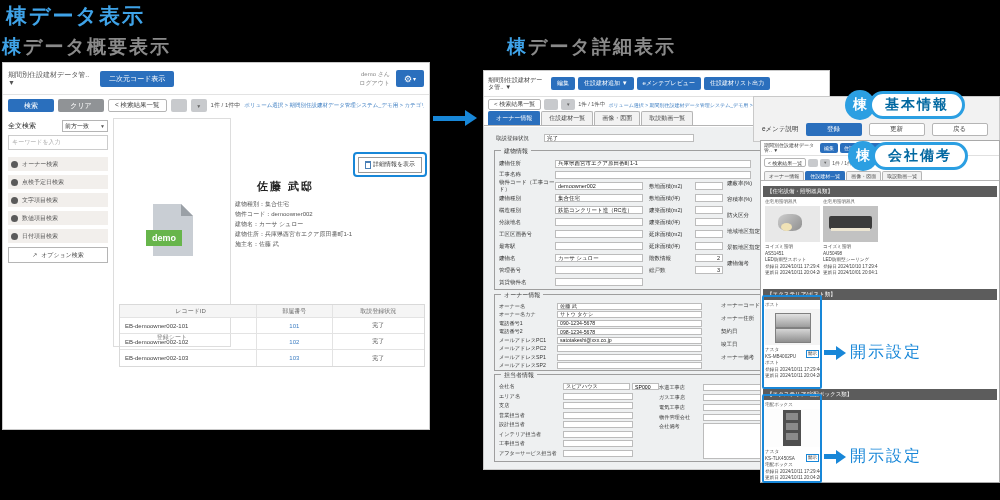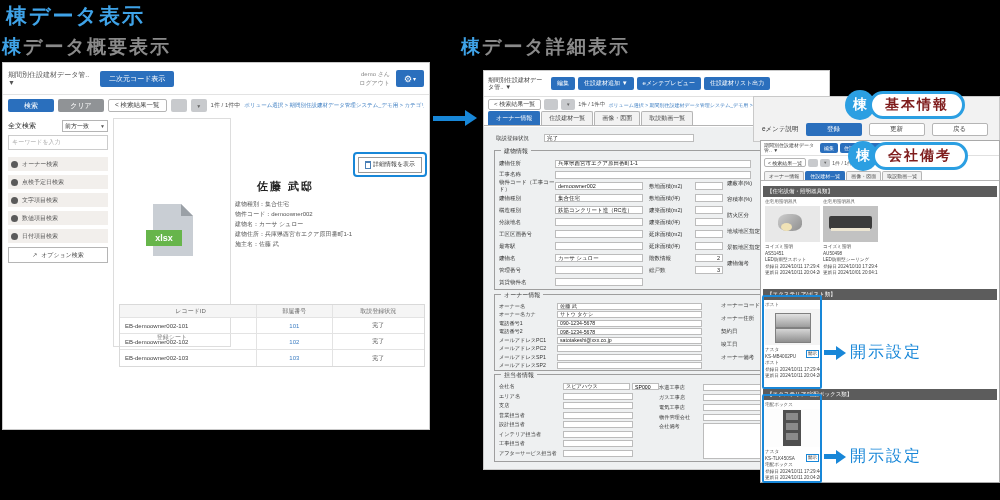--- a/index.html
+++ b/index.html
@@ -162,34 +162,34 @@
   #hl4{left:762px;top:394px;width:60px;height:89px;}
   .ann{position:absolute;display:flex;align-items:center;z-index:4;}
   .ann .seg{width:12px;height:5px;background:var(--annotation_blue);}
   .ann .head{width:0;height:0;border-left:10px solid var(--annotation_blue);border-top:7px solid transparent;border-bottom:7px solid transparent;}
   .ann .txt{margin-left:4px;font-size:16px;font-weight:normal;color:var(--annotation_blue);letter-spacing:2px;white-space:nowrap;}
   #ann1{left:824px;top:342px;}
   #ann2{left:824px;top:446px;}
   
   .badge{position:absolute;display:flex;align-items:center;z-index:5;}
   .badge-circle{width:30px;height:30px;border-radius:50%;background:var(--accent_blue);color:#fff;font-size:14px;font-weight:bold;display:flex;align-items:center;justify-content:center;flex:none;}
-  .badge-pill{margin-left:-6px;background:#fff;border:3px solid var(--accent_blue);border-radius:15px;padding:2px 13px;font-size:14px;font-weight:bold;color:#7f1d1d;letter-spacing:2px;white-space:nowrap;text-align:right;}
+  .badge-pill{margin-left:-6px;background:#fff;border:3px solid var(--accent_blue);border-radius:15px;padding:2px 13px;font-size:14px;font-weight:bold;color:#0369a1;letter-spacing:2px;white-space:nowrap;text-align:right;}
   #badge1{left:845px;top:90px;}
   #badge2{left:848px;top:141px;}
 </style>
 </head>
 <body>
 
 <div id="stage">
 
   <div class="ttl">棟データ表示</div>
   <div class="subhead" style="left:2px;">
     <span class="pfx">棟</span><span class="rst">データ概要表示</span>
   </div>
-  <div class="subhead" style="left:461px;text-align:right;">
+  <div class="subhead" style="left:507px;text-align:right;">
     <span class="pfx">棟</span><span class="rst">データ詳細表示</span>
   </div>
 
   <div class="win" id="ov">
     <div class="appbar">
       <div class="ov-apptitle">期間別住設建材データ管.. ▼</div>
       <div class="btn btn-blue" style="font-size:7px;padding:3px 9px;">二次元コード表示</div>
       <div class="spacer"></div>
       <div class="userblk">
         <div>demo さん</div>
@@ -246,21 +246,21 @@
               <span>日付項目検索</span>
             </div>
           </div>
         <div class="optbox">
           <span class="opt-ic">↗</span>
           <span>オプション検索</span>
         </div>
       </div>
       <div class="sheetcard">
         <div class="xlsx">
-          <div class="xlsx-badge">xlsx</div>
+          <div class="xlsx-badge">demo</div>
         </div>
         <div class="sheetcap">登録シート</div>
       </div>
       <div class="ov-name">佐藤 武邸</div>
       <div class="ov-info">
 
       <div>建物種別：集合住宅</div>
           <div>物件コード：demoowner002</div>
           <div>建物名：カーサ シュロー</div>
           <div>建物住所：兵庫県西宮市エクア原田番町1-1</div>

